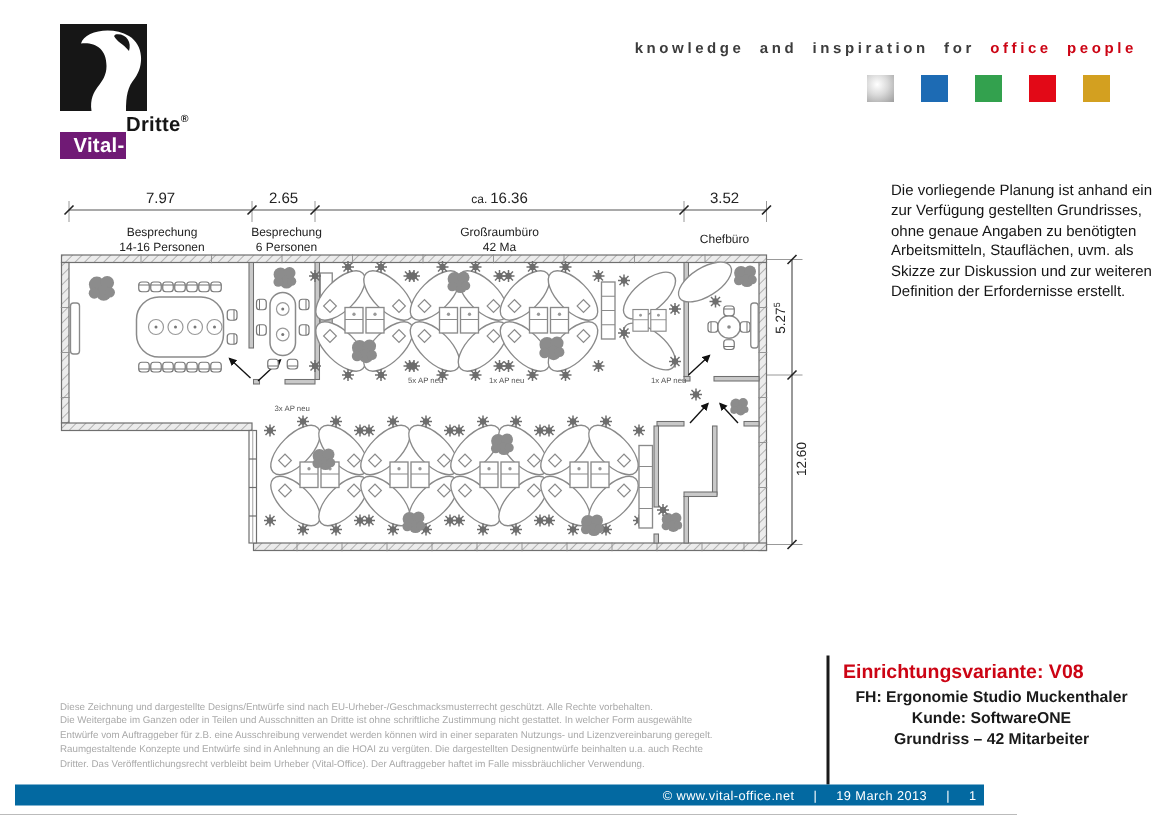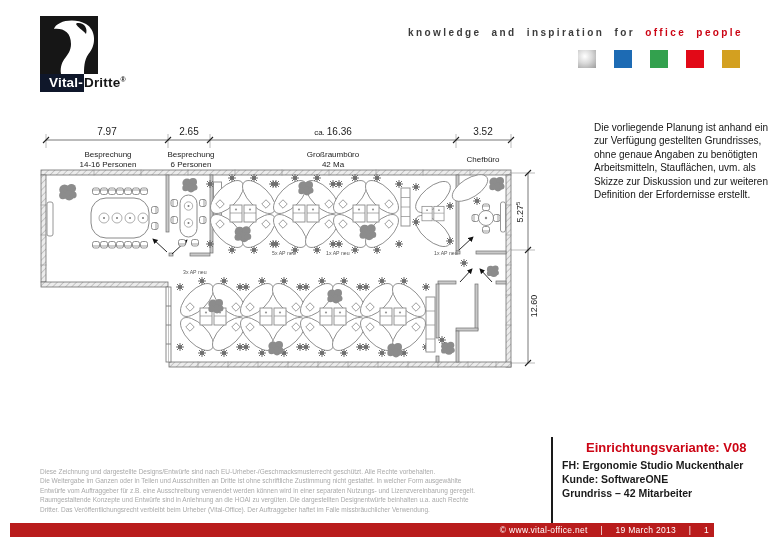--- a/index.html
+++ b/index.html
@@ -2,45 +2,45 @@
 <html><head>
 <meta charset="utf-8">
 <style>
   html,body{margin:0;padding:0;background:#888;}
   #page{position:relative;width:768px;height:543px;background:#fff;overflow:hidden;
         font-family:"Liberation Sans", sans-serif;color:#1a1a1a;}
   
   #logo{position:absolute;left:40px;top:16px;width:130px;}
   #logo .sq{display:block;}
   #logo .wordmark{display:flex;align-items:flex-start;height:18px;font-weight:bold;font-size:13.5px;letter-spacing:.2px;}
-  #logo .wordmark .v{background:#0f172a;color:#fff;padding:1px 1px 2px 9px;}
+  #logo .wordmark .v{background:#701a75;color:#fff;padding:1px 1px 2px 9px;margin-top:14px;}
   #logo .wordmark .o{color:#161616;padding:1px 0 2px 0;}
   #logo .wordmark sup{font-size:7px;}
-  #tagline{position:absolute;right:25px;top:27px;font-size:10px;font-weight:bold;
+  #tagline{position:absolute;right:10px;top:27px;font-size:10px;font-weight:bold;
            letter-spacing:2.4px;word-spacing:5px;color:#3c3c3c;white-space:nowrap;padding-left:26px;}
   #tagline .red{color:#cc0414;}
   #squares{position:absolute;right:28px;top:50px;display:flex;gap:18px;}
   #squares .csq{width:18px;height:18px;}
   #squares .silver{background:radial-gradient(circle at 38% 35%, #ffffff 0%, #d9d9d9 45%, #9c9c9c 100%);}
   
   #sidebar{position:absolute;left:562px;top:121px;width:186px;font-size:10px;line-height:13.4px;color:#151515;margin-left:32px;}
   #sidebar p{margin:0;}
   #sidebar .p1{margin-bottom:13px;}
   #sidebar .p2{margin-bottom:32px;}
   #sidebar .p3{margin-bottom:11px;font-weight:bold;}
   #sidebar .p4{font-weight:bold;}
   
   #divider{position:absolute;left:551px;top:437px;width:2px;height:86px;background:#1a1a1a;}
   #variant{position:absolute;left:562px;top:440px;width:198px;}
-  #variant .title{color:#cc0414;font-weight:bold;font-size:13px;margin-bottom:3px;margin-left:24px;}
-  #variant .ln{font-weight:bold;font-size:10.5px;line-height:14px;color:#1a1a1a;}
+  #variant .title{color:#cc0414;font-weight:bold;font-size:13px;margin-bottom:3px;}
+  #variant .ln{font-weight:bold;font-size:10.5px;line-height:14px;color:#1a1a1a;text-align:center;}
   
   #legal{position:absolute;left:40px;top:467px;width:500px;font-size:6.5px;line-height:9.4px;color:#a9a9a9;}
   
-  #footerbar{position:absolute;left:10px;top:523px;width:704px;height:14px;background:#b91c1c;
+  #footerbar{position:absolute;left:10px;top:523px;width:646px;height:14px;background:#0369a1;
              color:#fff;font-size:8.5px;line-height:14px;text-align:right;letter-spacing:.3px;}
   #footerbar span{padding:0 5px;}
   
   #plan{position:absolute;left:38px;top:110px;}
   text{font-family:"Liberation Sans", sans-serif;}
 </style>
 </head>
 <body>
 
 <div id="page">

